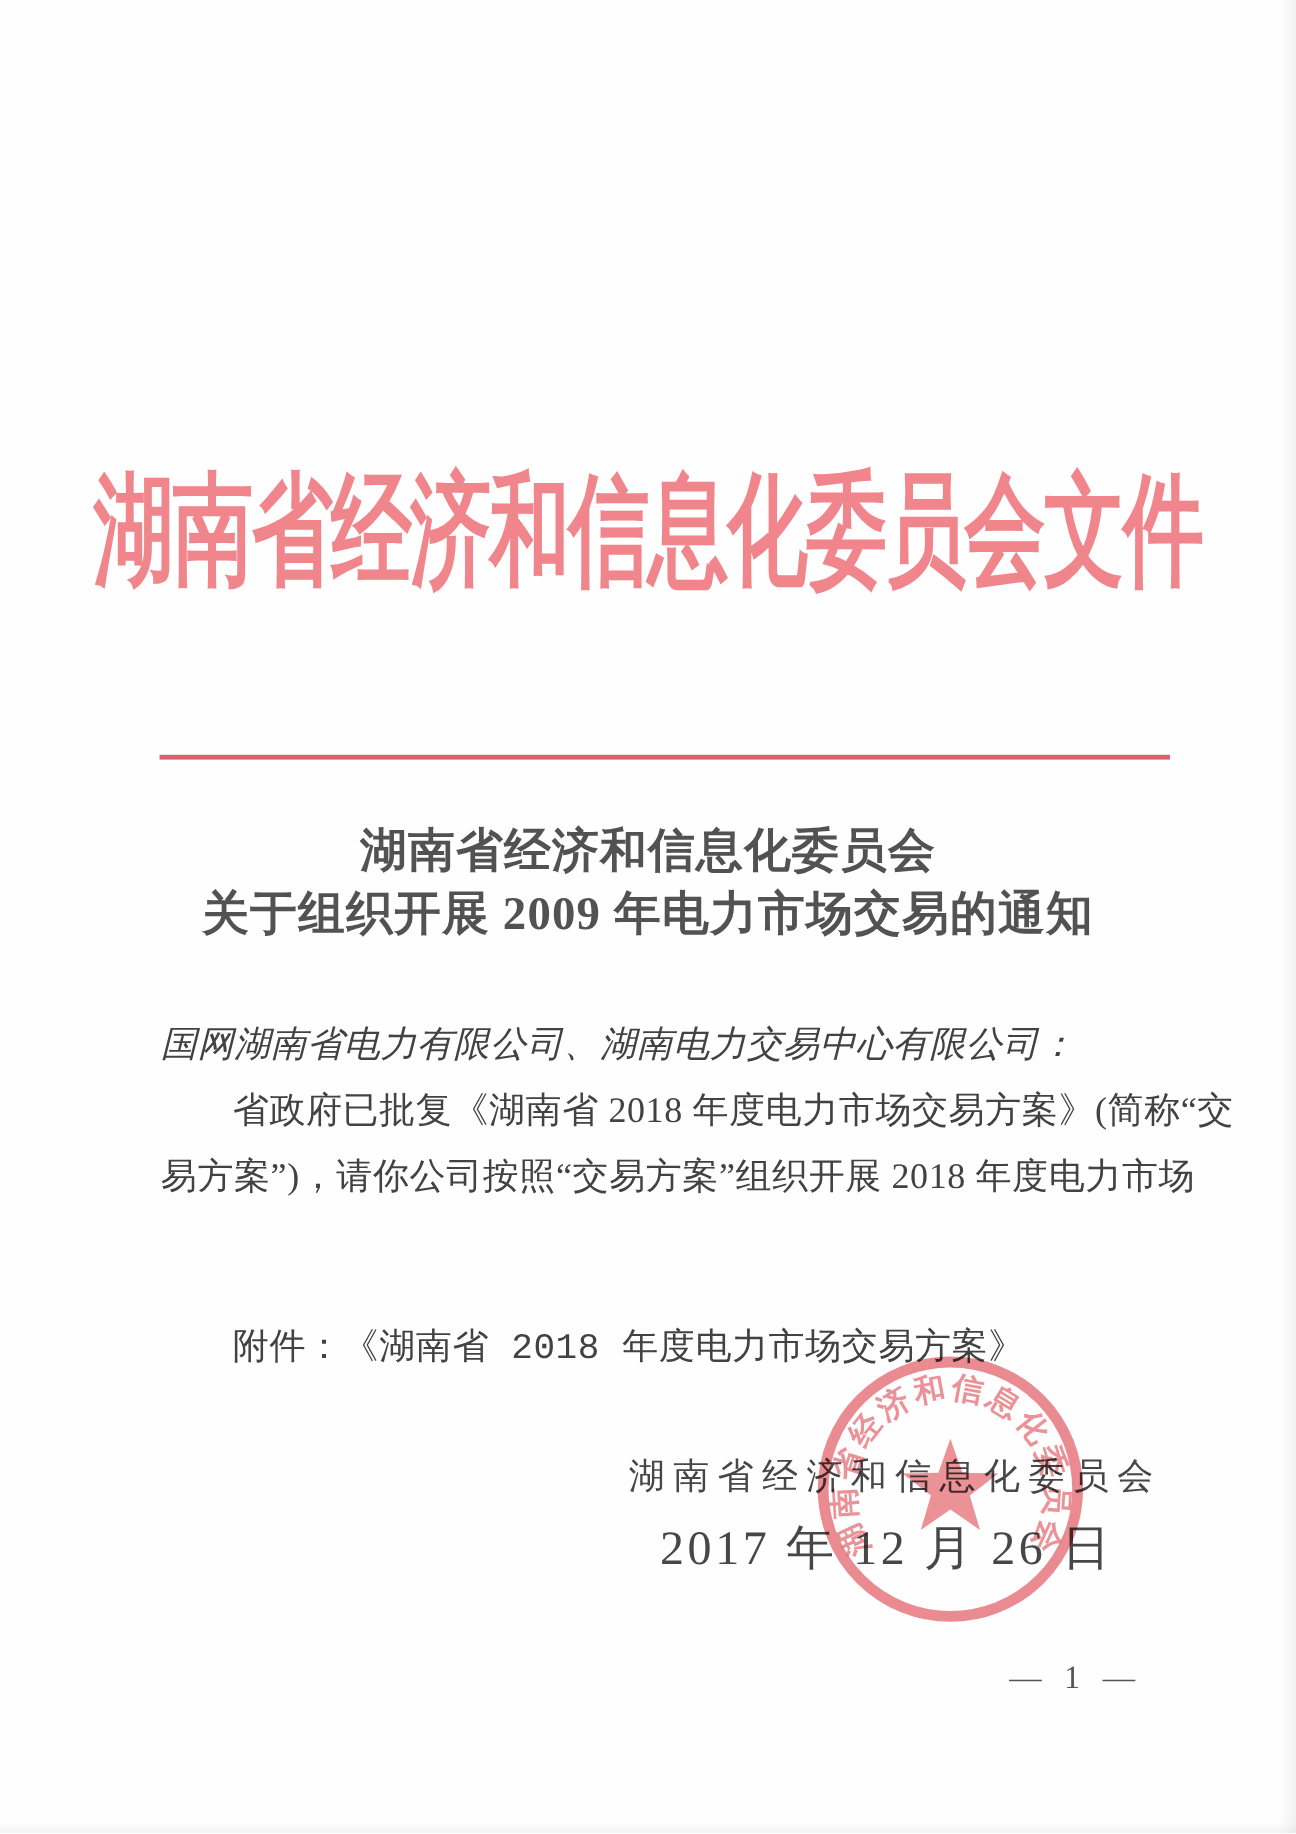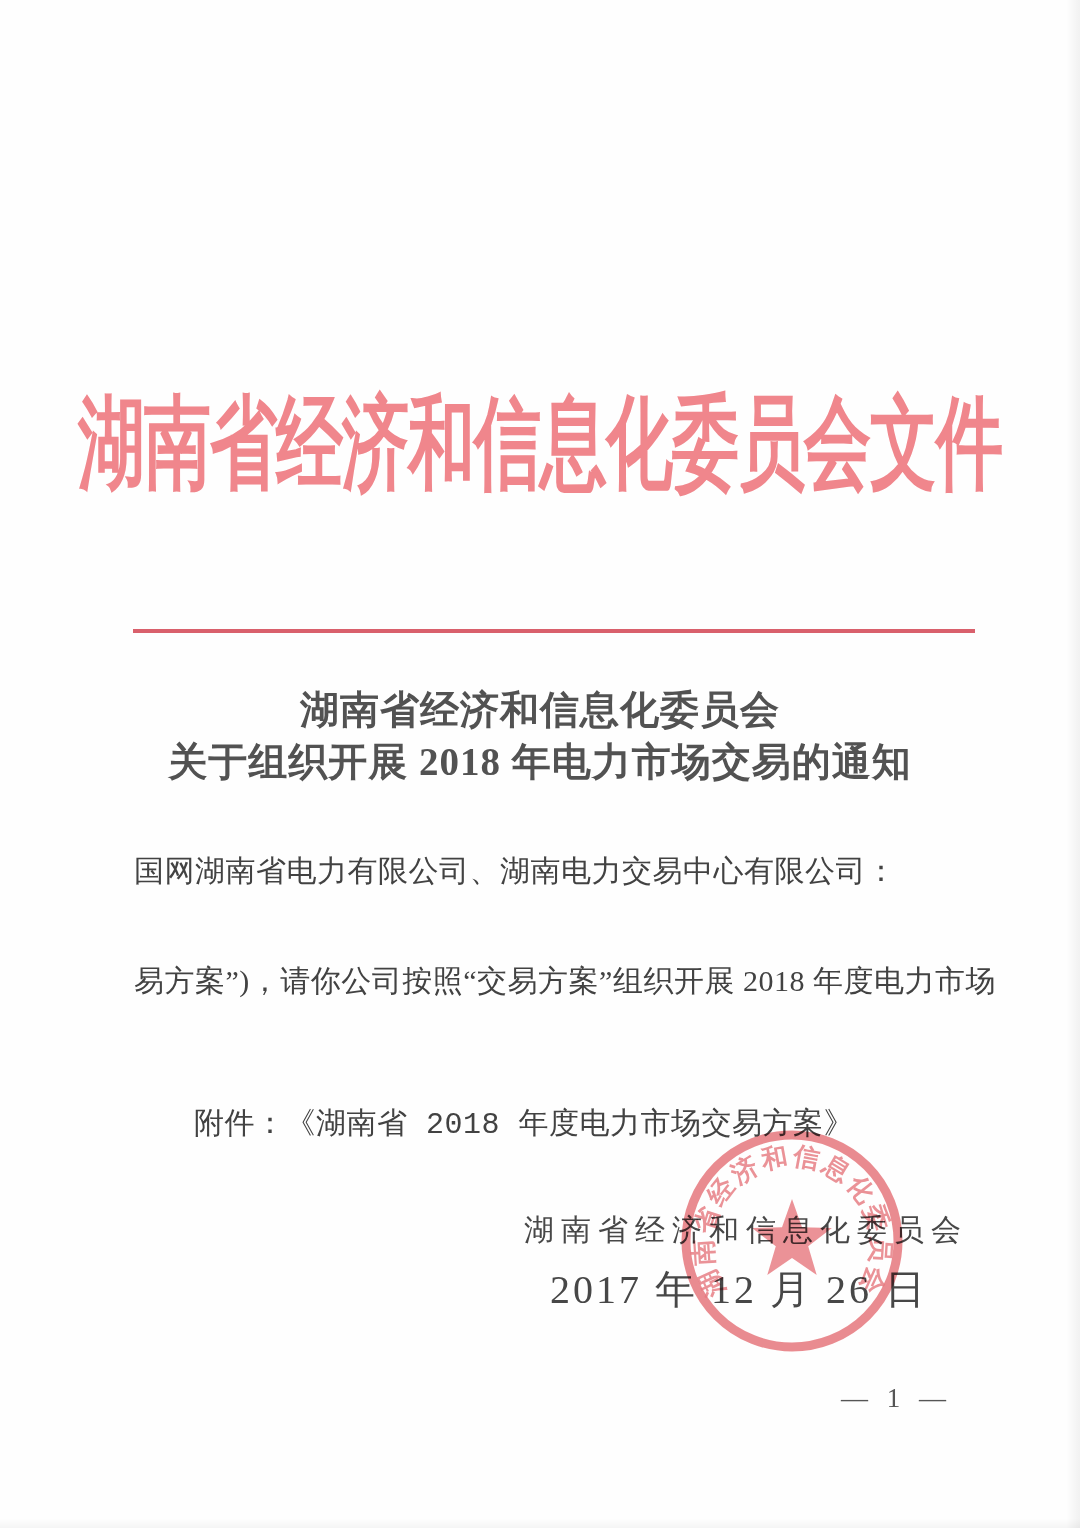--- a/index.html
+++ b/index.html
@@ -83,21 +83,21 @@
   .body-text {
     position: absolute;
     left: 134px;
     width: 828px;
     font-size: 30px;
     color: #424242;
     letter-spacing: 0.5px;
     line-height: 55px;
     white-space: nowrap;
   }
-  .salutation { top: 843px; }
+  .salutation { top: 843px; font-style: italic; }
   .p-line-0 { top: 898px; text-indent: 2em; }
   .p-line-1 { top: 953px; }
   .p-line-2 { top: 1008px; }
   .attachment { top: 1098px; text-indent: 2em; font-family: Liberation Mono, monospace; }
 
   .signature-org {
     position: absolute;
     top: 1210px;
     right: 112px;
     font-size: 30px;
@@ -142,24 +142,25 @@
 
   <div class="org-title">
     <span class="org-title-inner">湖南省经济和信息化委员会文件</span>
   </div>
 
 
   <div class="red-rule"></div>
 
   <div class="doc-title">
     <div>湖南省经济和信息化委员会</div>
-    <div>关于组织开展 2018 年电力市场交易的通知</div>
+    <div>关于组织开展 2009 年电力市场交易的通知</div>
   </div>
 
   <div class="body-text salutation">国网湖南省电力有限公司、湖南电力交易中心有限公司：</div>
+  <div class="body-text p-line-0">省政府已批复《湖南省 2018 年度电力市场交易方案》(简称“交</div>
   <div class="body-text p-line-1">易方案”)，请你公司按照“交易方案”组织开展 2018 年度电力市场</div>
   <div class="body-text attachment">附件：《湖南省 2018 年度电力市场交易方案》</div>
 
   <div class="signature-org">湖南省经济和信息化委员会</div>
   <div class="signature-date">2017 年 12 月 26 日</div>
 
   <svg class="seal" viewBox="0 0 240 240">
     <defs>
       <path id="sealArc" d="M 51.8 166.0 A 80 80 0 1 1 188.2 166.0" fill="none"></path>
     </defs>

